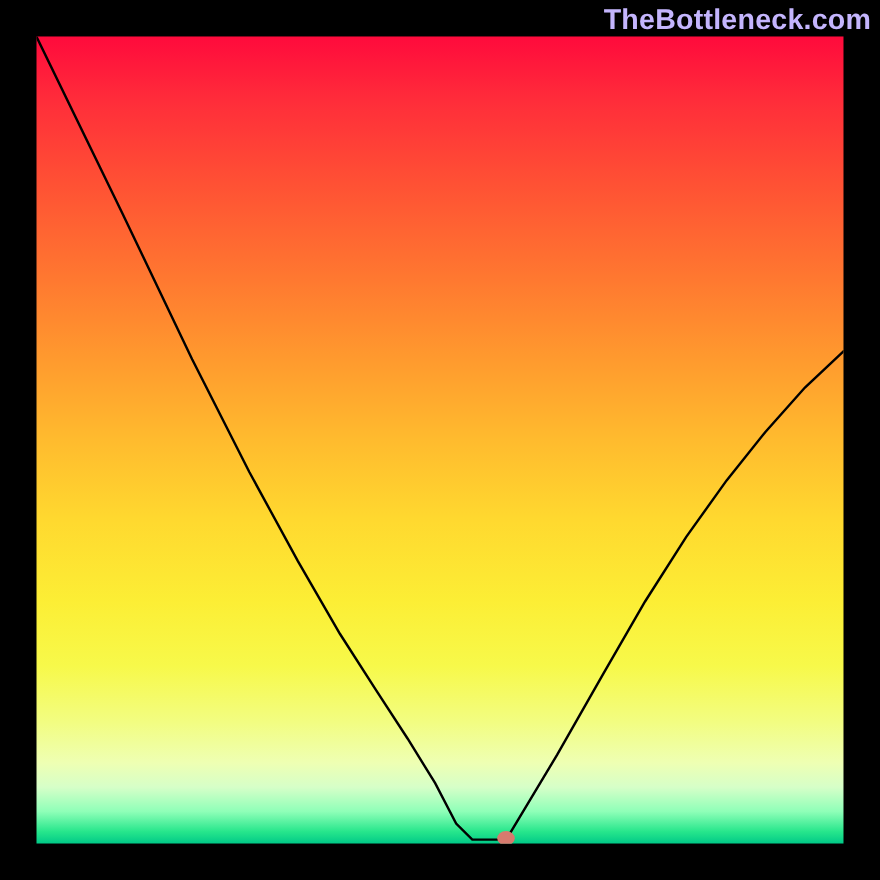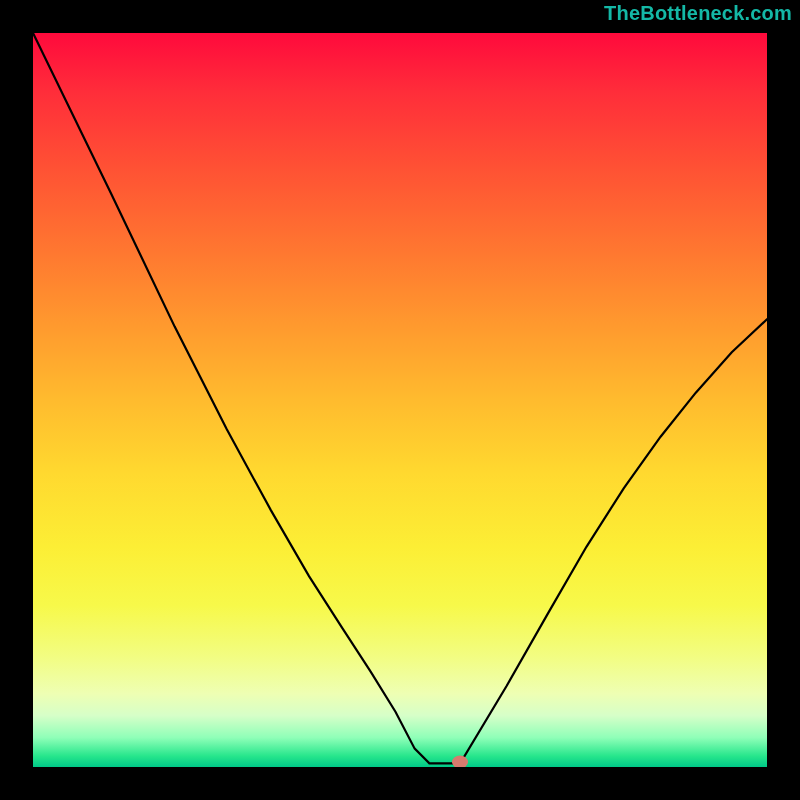--- a/index.html
+++ b/index.html
@@ -8,23 +8,23 @@
     width: 800px;
     height: 800px;
     position: relative;
     background: #000;
   }
   .attribution {
     position: absolute;
     top: 2px;
     right: 8px;
     font-family: Arial, Helvetica, sans-serif;
-    font-size: 20px;
+    font-size: 26px;
     font-weight: 600;
-    color: #14b8a6;
+    color: #c4b5fd;
     letter-spacing: 0.2px;
     z-index: 10;
   }
   .plot-area {
     position: absolute;
     left: 33px;
     top: 33px;
     width: 734px;
     height: 734px;
     overflow: hidden;

